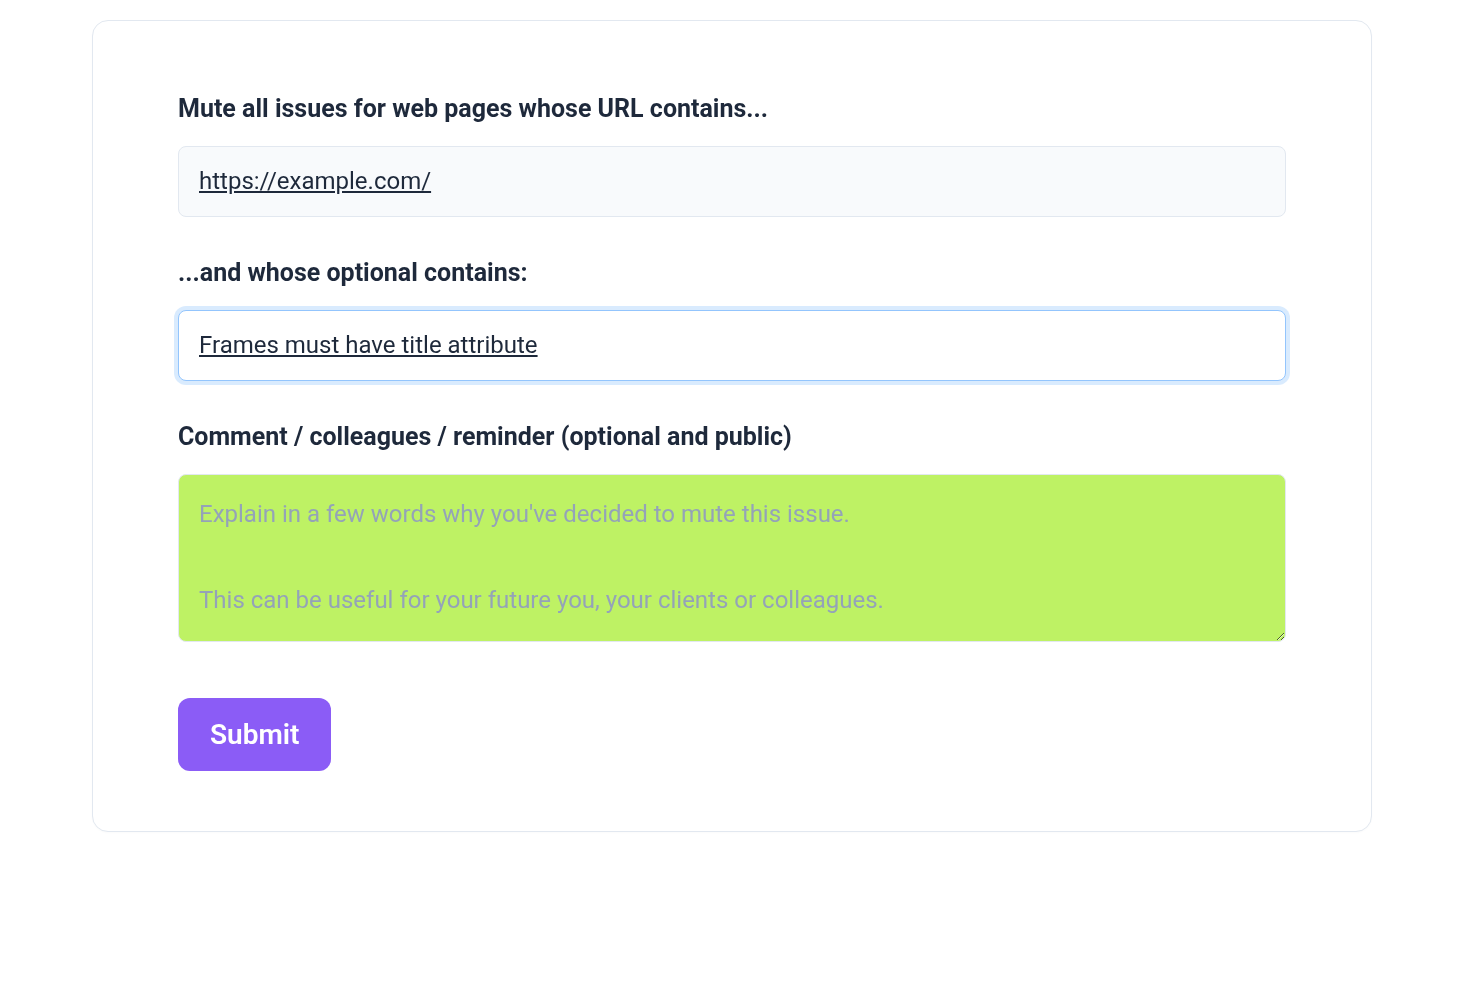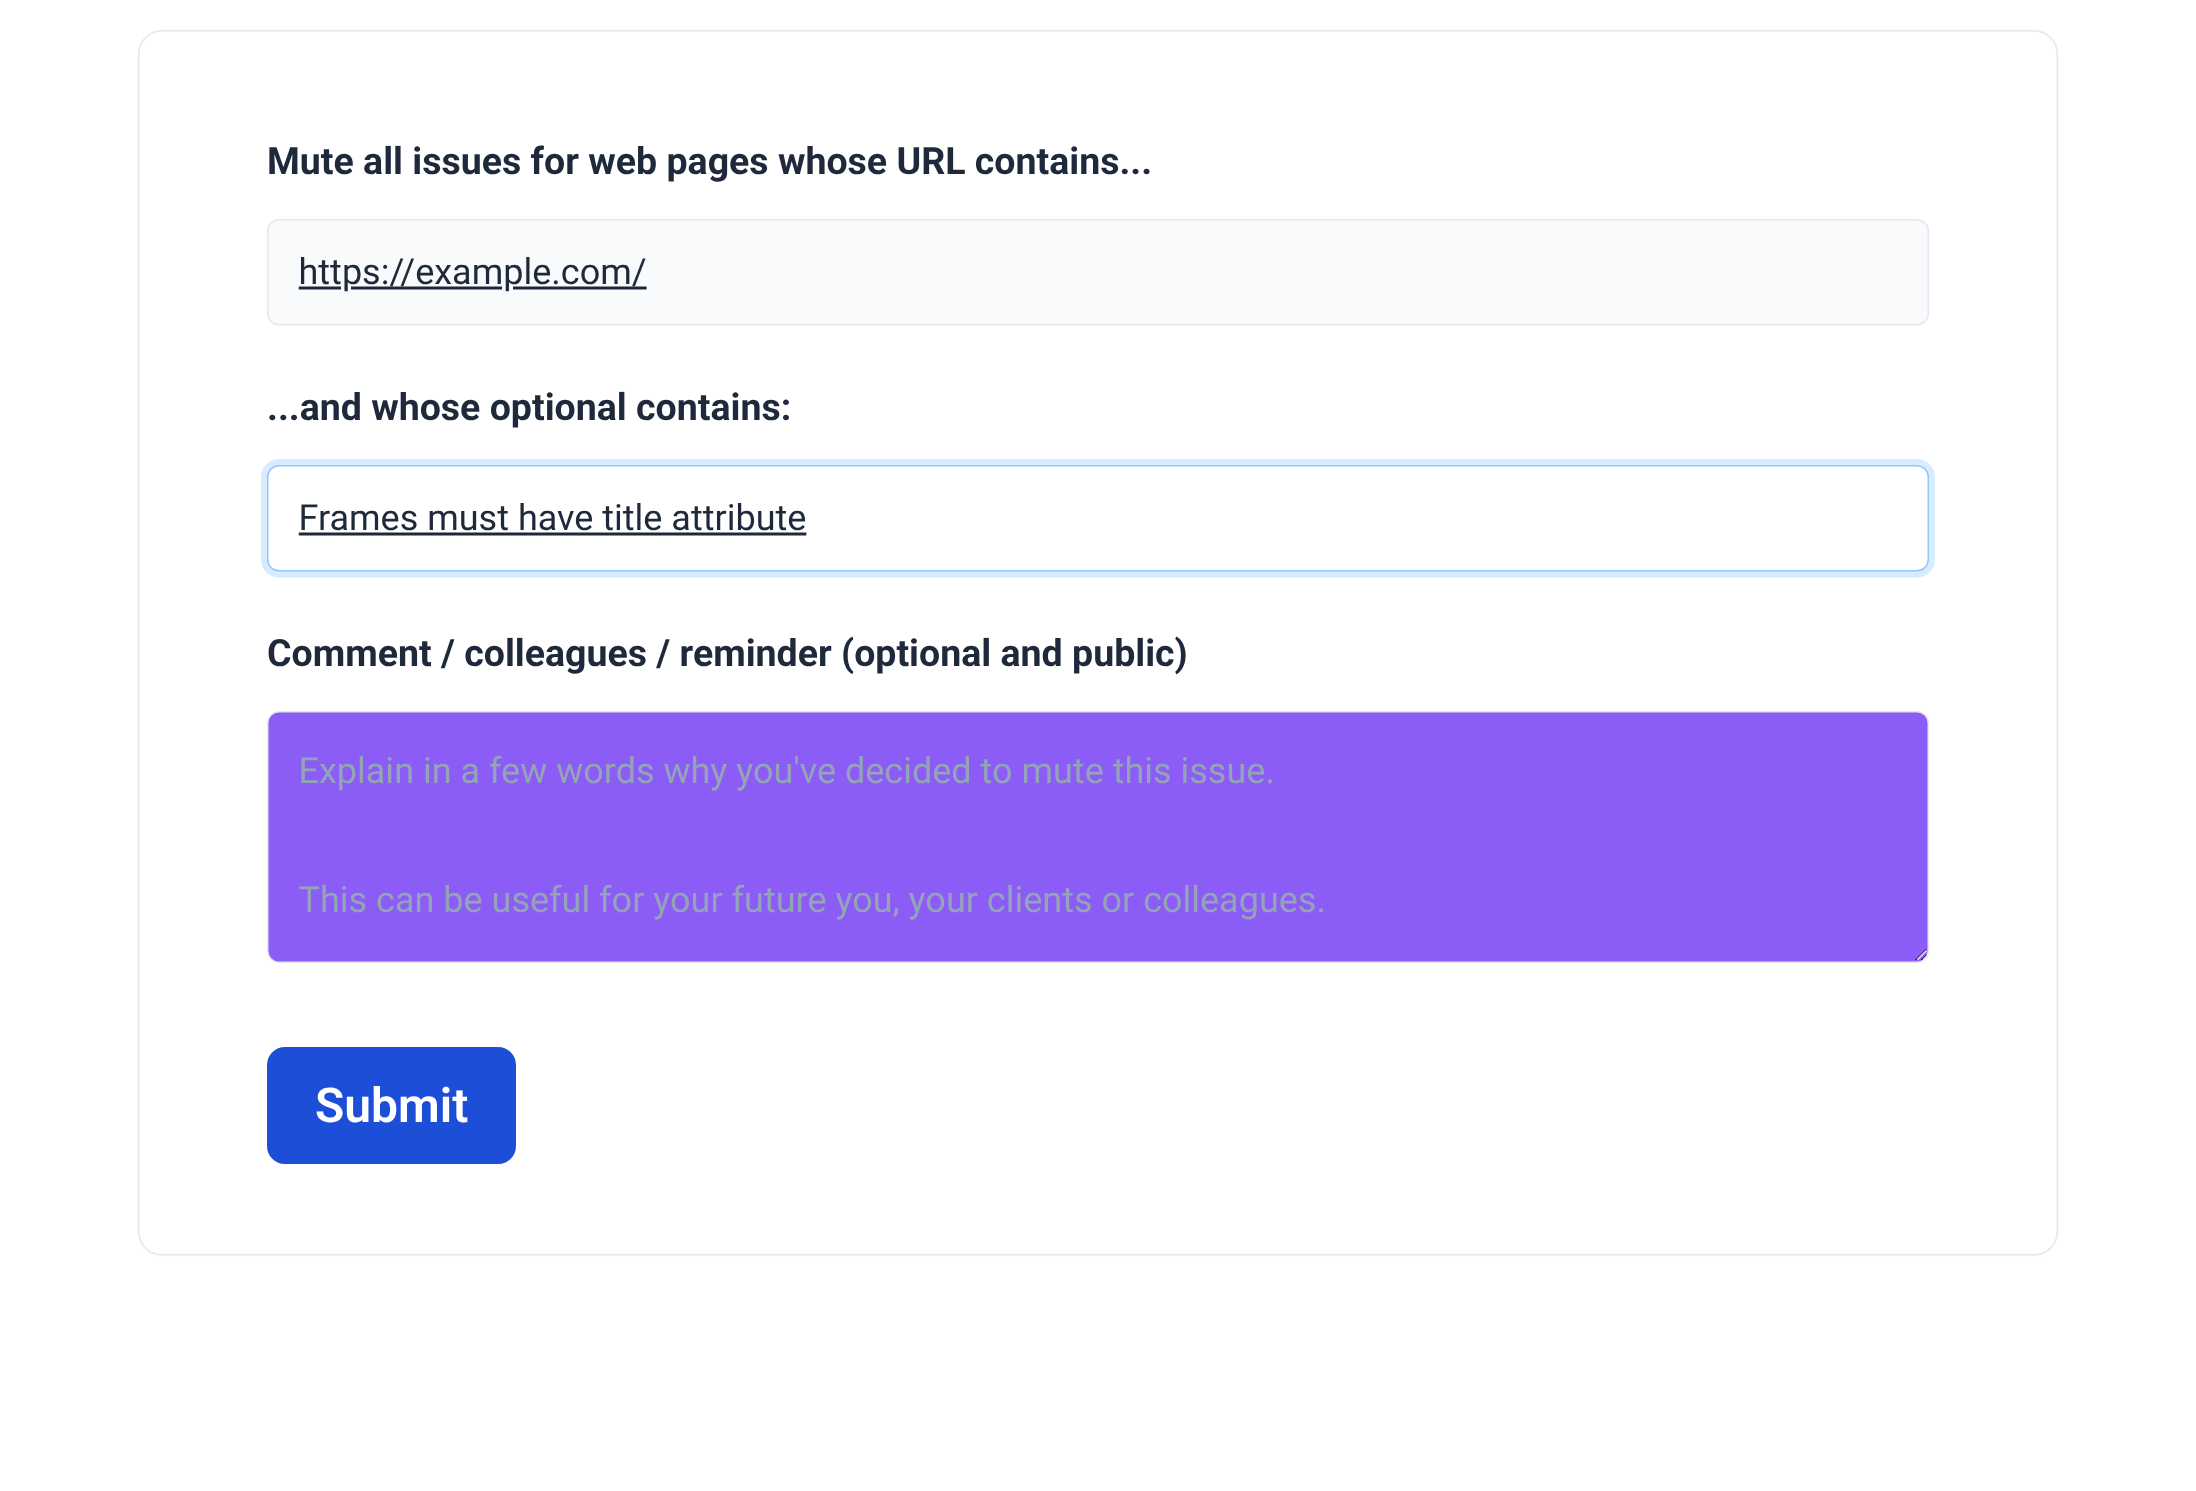--- a/index.html
+++ b/index.html
@@ -49,37 +49,37 @@
     .text-input.focused {
       background: #ffffff;
       border: 1px solid #93c5fd;
       box-shadow: 0 0 0 4px rgba(147, 197, 253, 0.35);
     }
     .textarea-input {
       width: 100%;
       font-size: 24px;
       font-family: inherit;
       color: #1e293b;
-      background: #8b5cf6;
+      background: #bef264;
       border: 1px solid #e2e8f0;
       border-radius: 8px;
       padding: 18px 20px;
       outline: none;
       resize: vertical;
       min-height: 168px;
       line-height: 1.8;
     }
     .textarea-input::placeholder {
       color: #94a3b8;
       white-space: pre-wrap;
     }
     .submit-button {
-      background: #1d4ed8;
+      background: #8b5cf6;
       color: #ffffff;
-      font-size: 32px;
+      font-size: 28px;
       font-weight: 600;
       font-family: inherit;
       border: none;
       border-radius: 12px;
       padding: 20px 32px;
       cursor: pointer;
       margin-top: 12px;
     }
   </style>
 </head>

